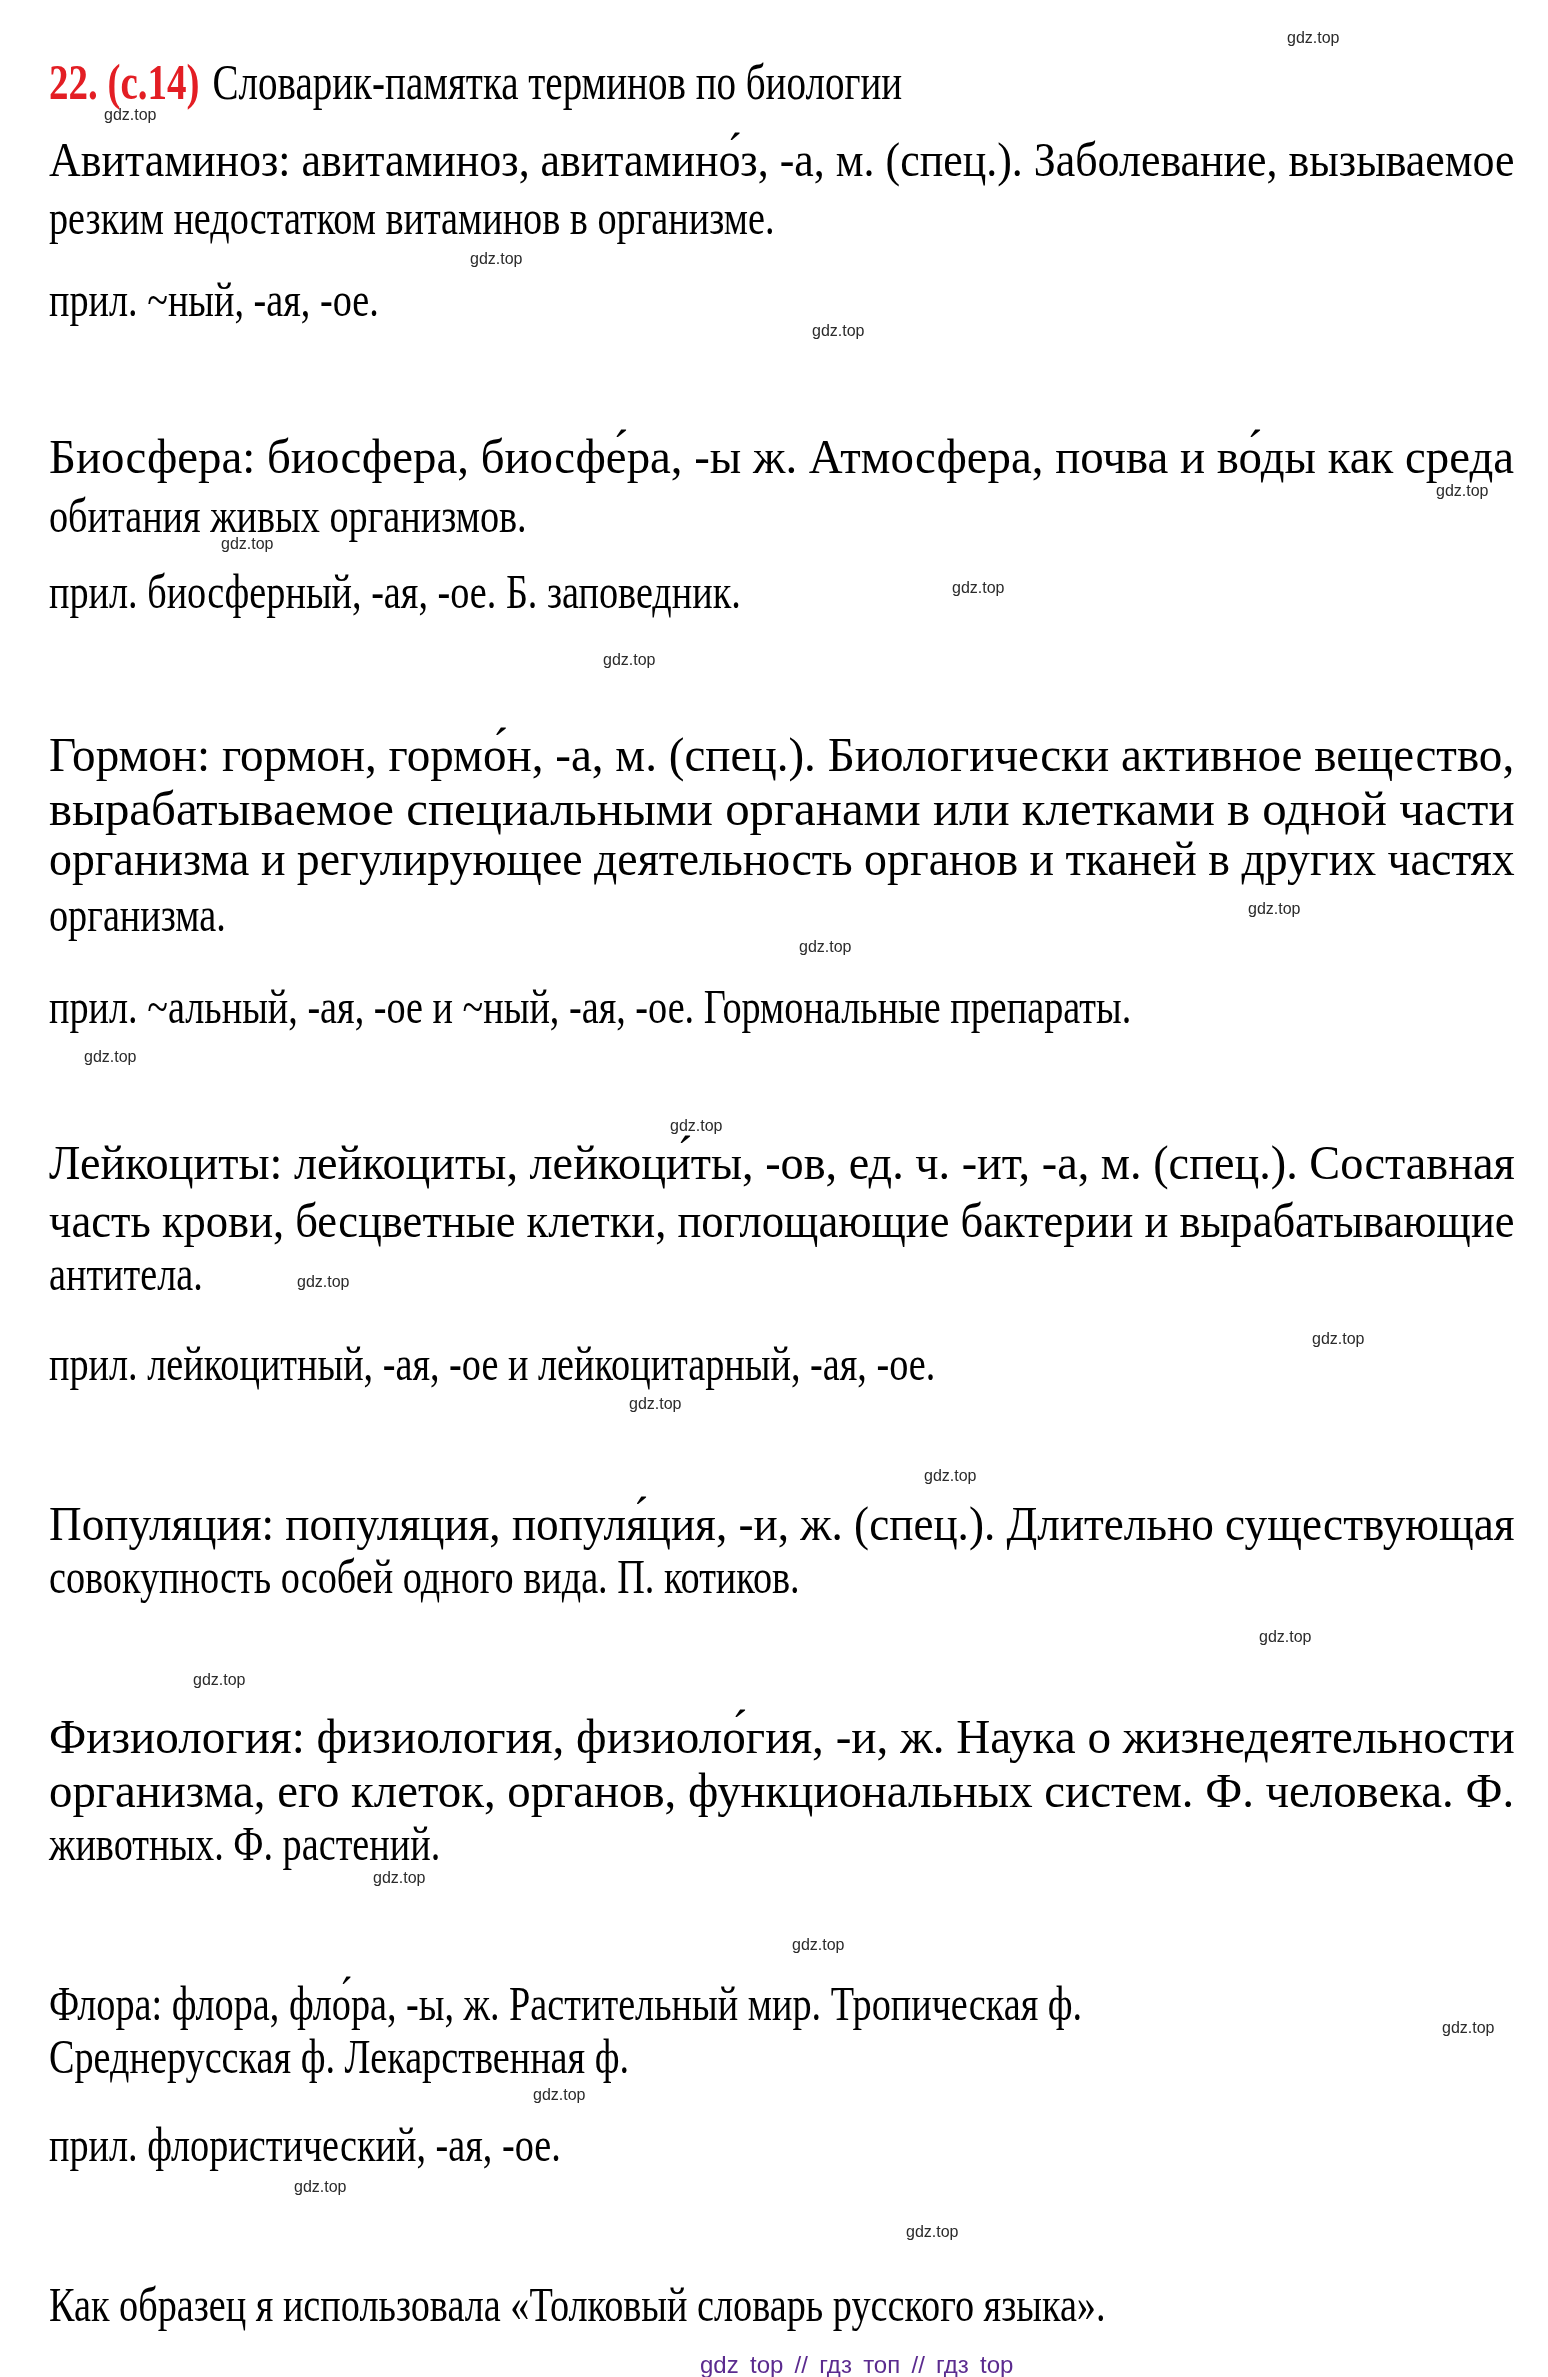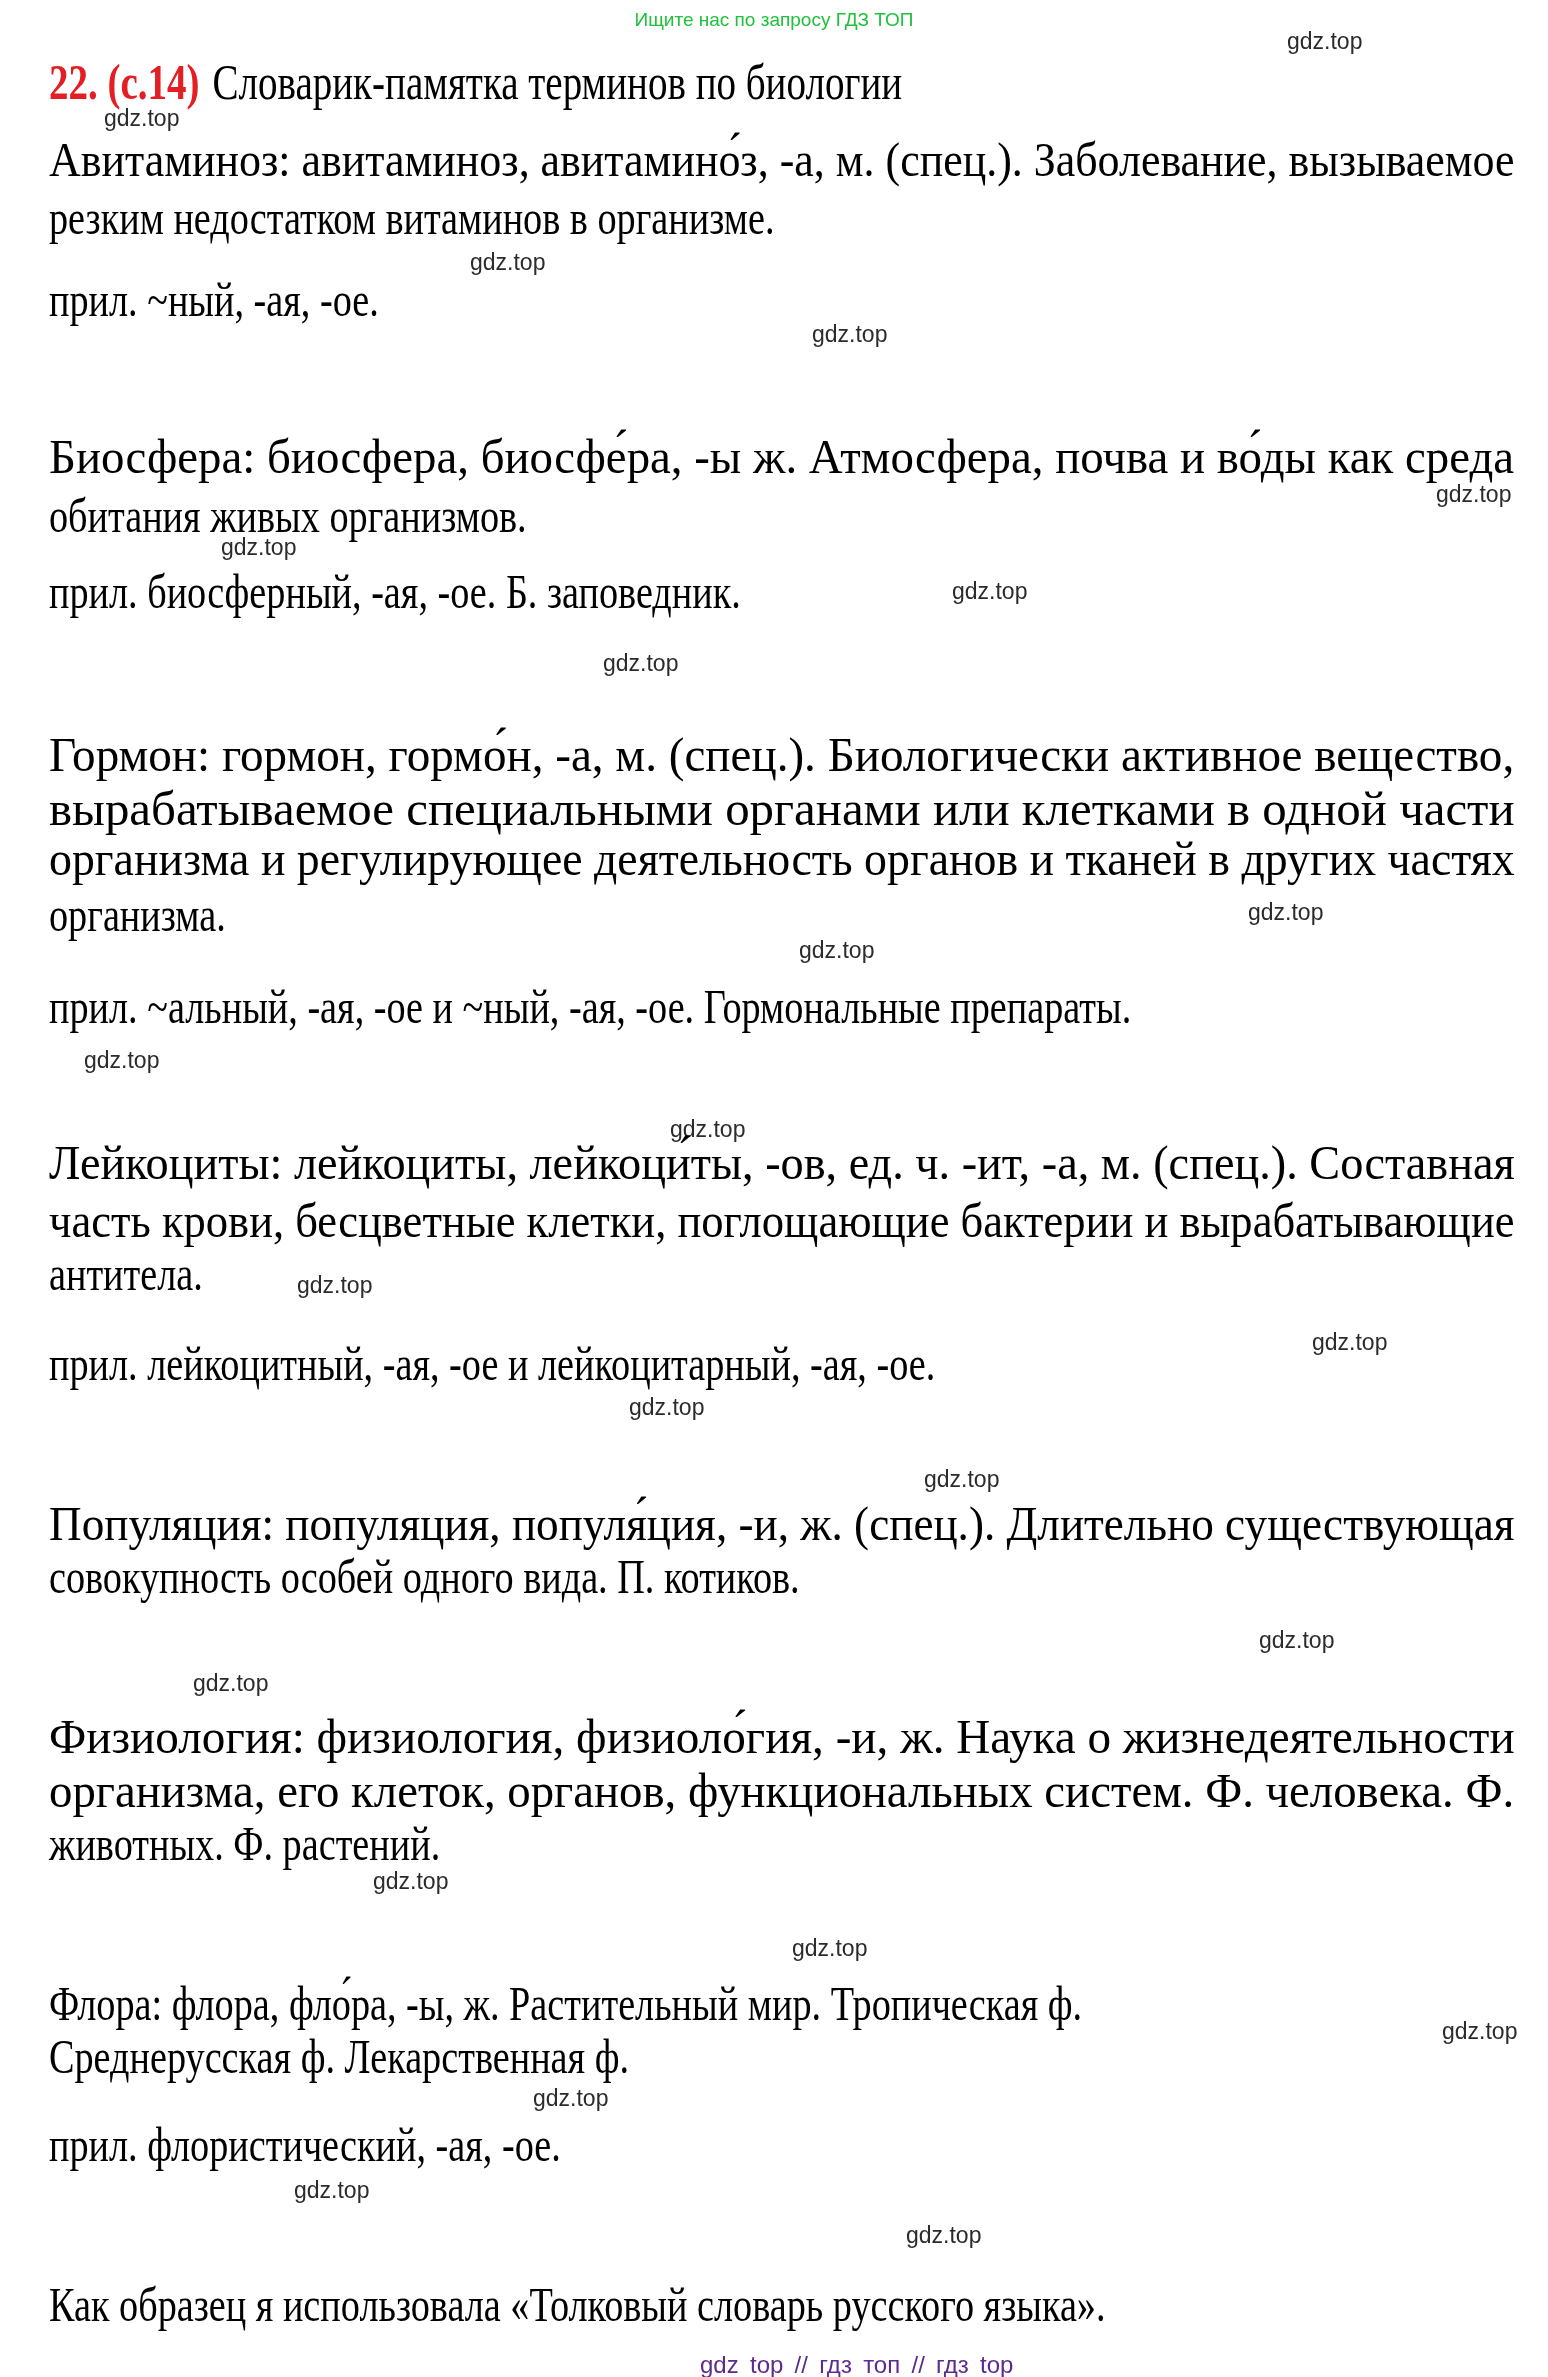--- a/index.html
+++ b/index.html
@@ -27,38 +27,37 @@
   }
   .title-line{font-size:50px;}
   .title-num{
     color:var(--accent_red,#e31e24);
     font-weight:bold;
     margin-right:16.7px;
   }
   .wm{
     position:absolute;
     font-family:"Liberation Sans","DejaVu Sans",sans-serif;
-    font-size:23px;line-height:1;
+    font-size:16px;line-height:1;
     color:var(--watermark_gray,#2b2b2b);
     white-space:nowrap;
   }
   .footer-line{
     position:absolute;top:2351px;left:700px;
     font-family:"Liberation Sans","DejaVu Sans",sans-serif;
     font-size:24px;font-weight:500;
     color:var(--footer_purple,#5b2b8f);
     white-space:nowrap;word-spacing:4.6px;
   }
 </style>
 </head>
 <body>
 
 <div id="page">
 
-  <div class="top-link">Ищите нас по запросу ГДЗ ТОП</div>
 
   <div class="wm" style="left:1287px;top:30px">gdz.top</div>
   <div class="wm" style="left:104px;top:107px">gdz.top</div>
   <div class="wm" style="left:470px;top:251px">gdz.top</div>
   <div class="wm" style="left:812px;top:323px">gdz.top</div>
   <div class="wm" style="left:1436px;top:483px">gdz.top</div>
   <div class="wm" style="left:221px;top:536px">gdz.top</div>
   <div class="wm" style="left:952px;top:580px">gdz.top</div>
   <div class="wm" style="left:603px;top:652px">gdz.top</div>
   <div class="wm" style="left:1248px;top:901px">gdz.top</div>

